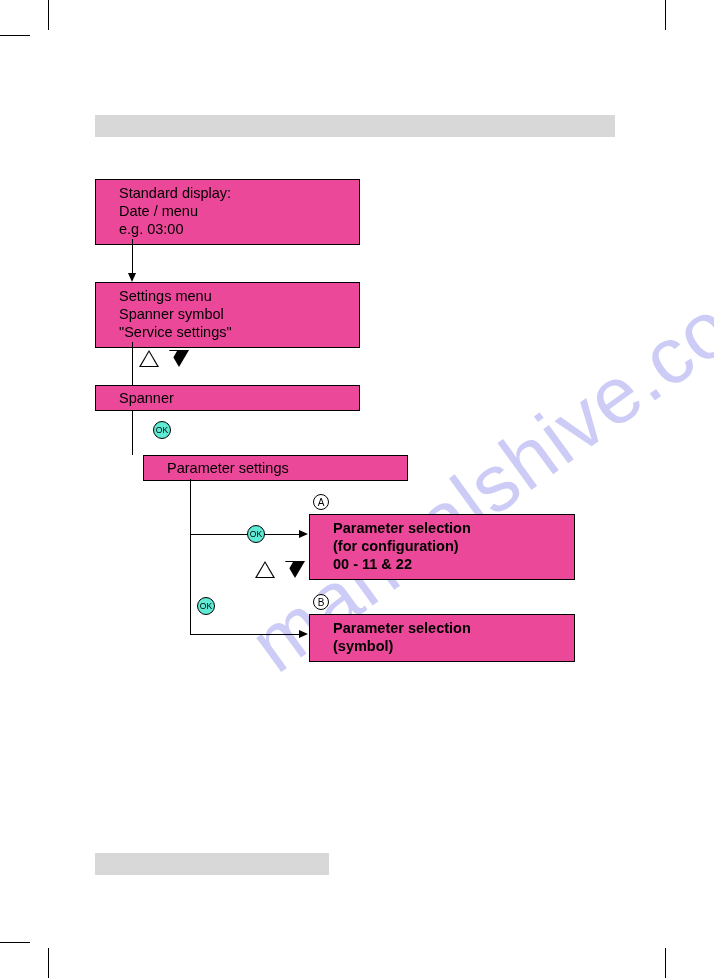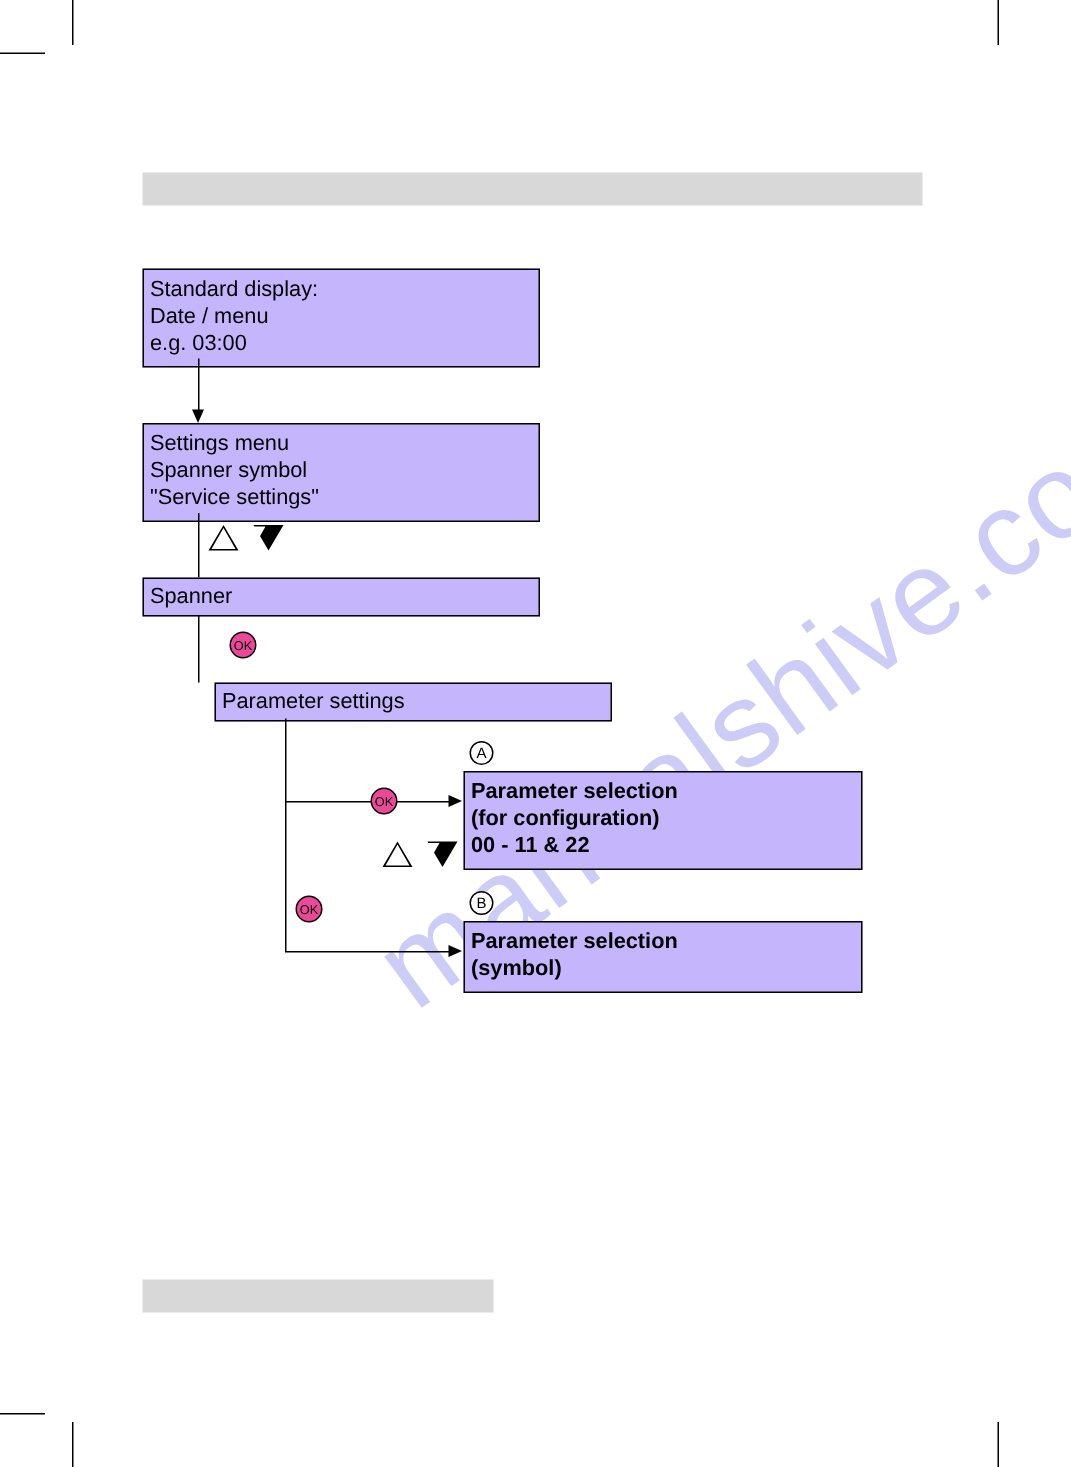--- a/index.html
+++ b/index.html
@@ -35,22 +35,22 @@
       width: 100%;
     }
     .diagram {
       position: relative;
       margin-top: 42px;
       height: 560px;
     }
     .box {
       position: absolute;
       border: 1px solid #000;
-      background: #c4b5fd;
-      padding: 4px 4px 6px;
+      background: #ec4899;
+      padding: 4px 23px 6px;
       line-height: 1.25;
       font-size: 14.5px;
     }
     .box-wide { width: 265px; }
     .box-right { width: 266px; font-weight: bold; }
     .arrow-v {
       position: absolute;
       width: 1px;
       background: #000;
     }
@@ -115,21 +115,21 @@
     }
     .ok-circle {
       position: absolute;
       width: 18px;
       height: 18px;
       border: 1px solid #000;
       border-radius: 50%;
       font-size: 8.5px;
       line-height: 17px;
       text-align: center;
-      background: #ec4899;
+      background: #5eead4;
     }
     .label-circle {
       position: absolute;
       width: 16px;
       height: 16px;
       border: 1px solid #000;
       border-radius: 50%;
       font-size: 10px;
       line-height: 15px;
       text-align: center;

